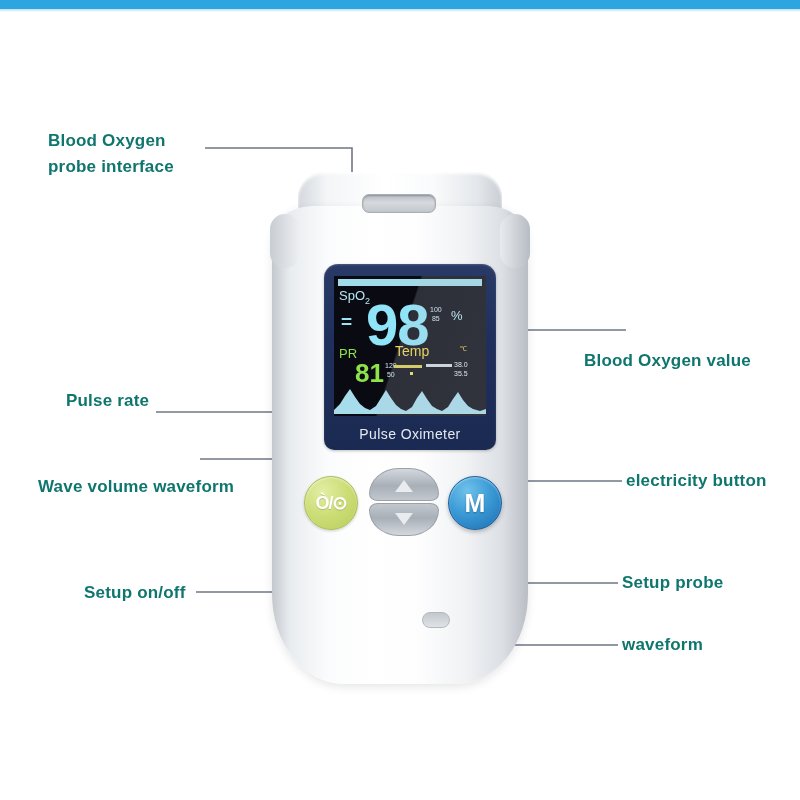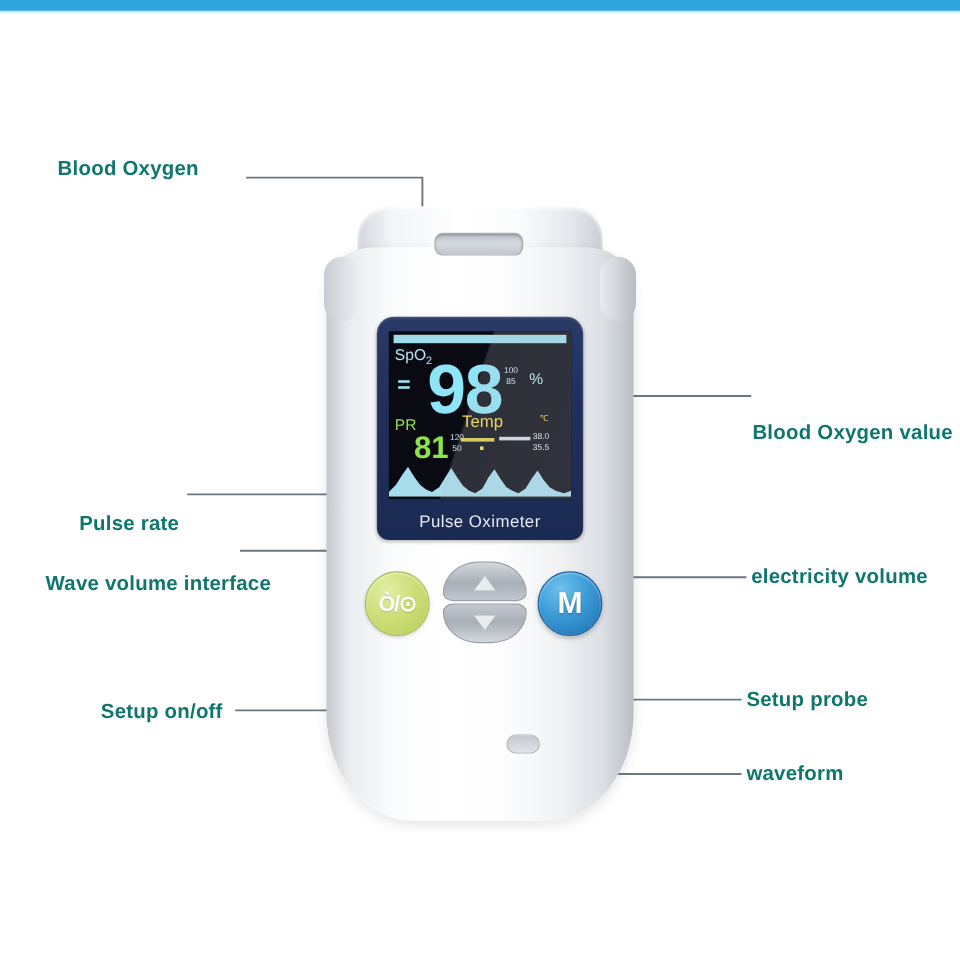--- a/index.html
+++ b/index.html
@@ -110,21 +110,21 @@
     height: 17px;
     border-radius: 7px;
     background: linear-gradient(to bottom, #b9bec6 0%, #d6dade 45%, #c2c7cd 100%);
     border: 1px solid #a9aeb5;
     box-shadow: inset 0 1px 2px rgba(0,0,0,0.25);
   }
 
   
   .bezel {
     position: absolute;
-    left: 42px;
+    left: 52px;
     top: 92px;
     width: 172px;
     height: 186px;
     border-radius: 14px 14px 10px 10px;
     background: linear-gradient(to bottom, #2a3a66 0%, #20305c 40%, #1b2a52 100%);
     box-shadow: inset 0 1px 2px rgba(255,255,255,0.18), 0 1px 3px rgba(0,0,0,0.25);
   }
   .brand {
     position: absolute;
     left: 0;
@@ -372,29 +372,30 @@
     <path d="M196,592 L308,592"></path>
 
     <path d="M498,583 L618,583"></path>
 
     <path d="M420,606 L420,645 L618,645"></path>
   </g>
 </svg>
 
 <div class="anno" style="left:48px; top:128px;">
   <div>Blood Oxygen</div>
+  <div>probe interface</div>
 </div>
 
-<div class="anno" style="left:584px; top:348px;margin-left:43px;">Blood Oxygen value</div>
-
-<div class="anno" style="left:66px; top:424px;">Pulse rate</div>
-
-<div class="anno" style="left:38px; top:474px;">Wave volume interface</div>
-
-<div class="anno" style="left:626px; top:468px;">electricity volume</div>
+<div class="anno" style="left:584px; top:348px;">Blood Oxygen value</div>
+
+<div class="anno" style="left:66px; top:388px;">Pulse rate</div>
+
+<div class="anno" style="left:38px; top:474px;">Wave volume waveform</div>
+
+<div class="anno" style="left:626px; top:468px;">electricity button</div>
 
 <div class="anno" style="left:84px; top:580px;">Setup on/off</div>
 
 <div class="anno" style="left:622px; top:570px;">Setup probe</div>
 
 <div class="anno" style="left:622px; top:632px;">waveform</div>
 
 <div id="device">
 
   <div class="case-top"></div>

